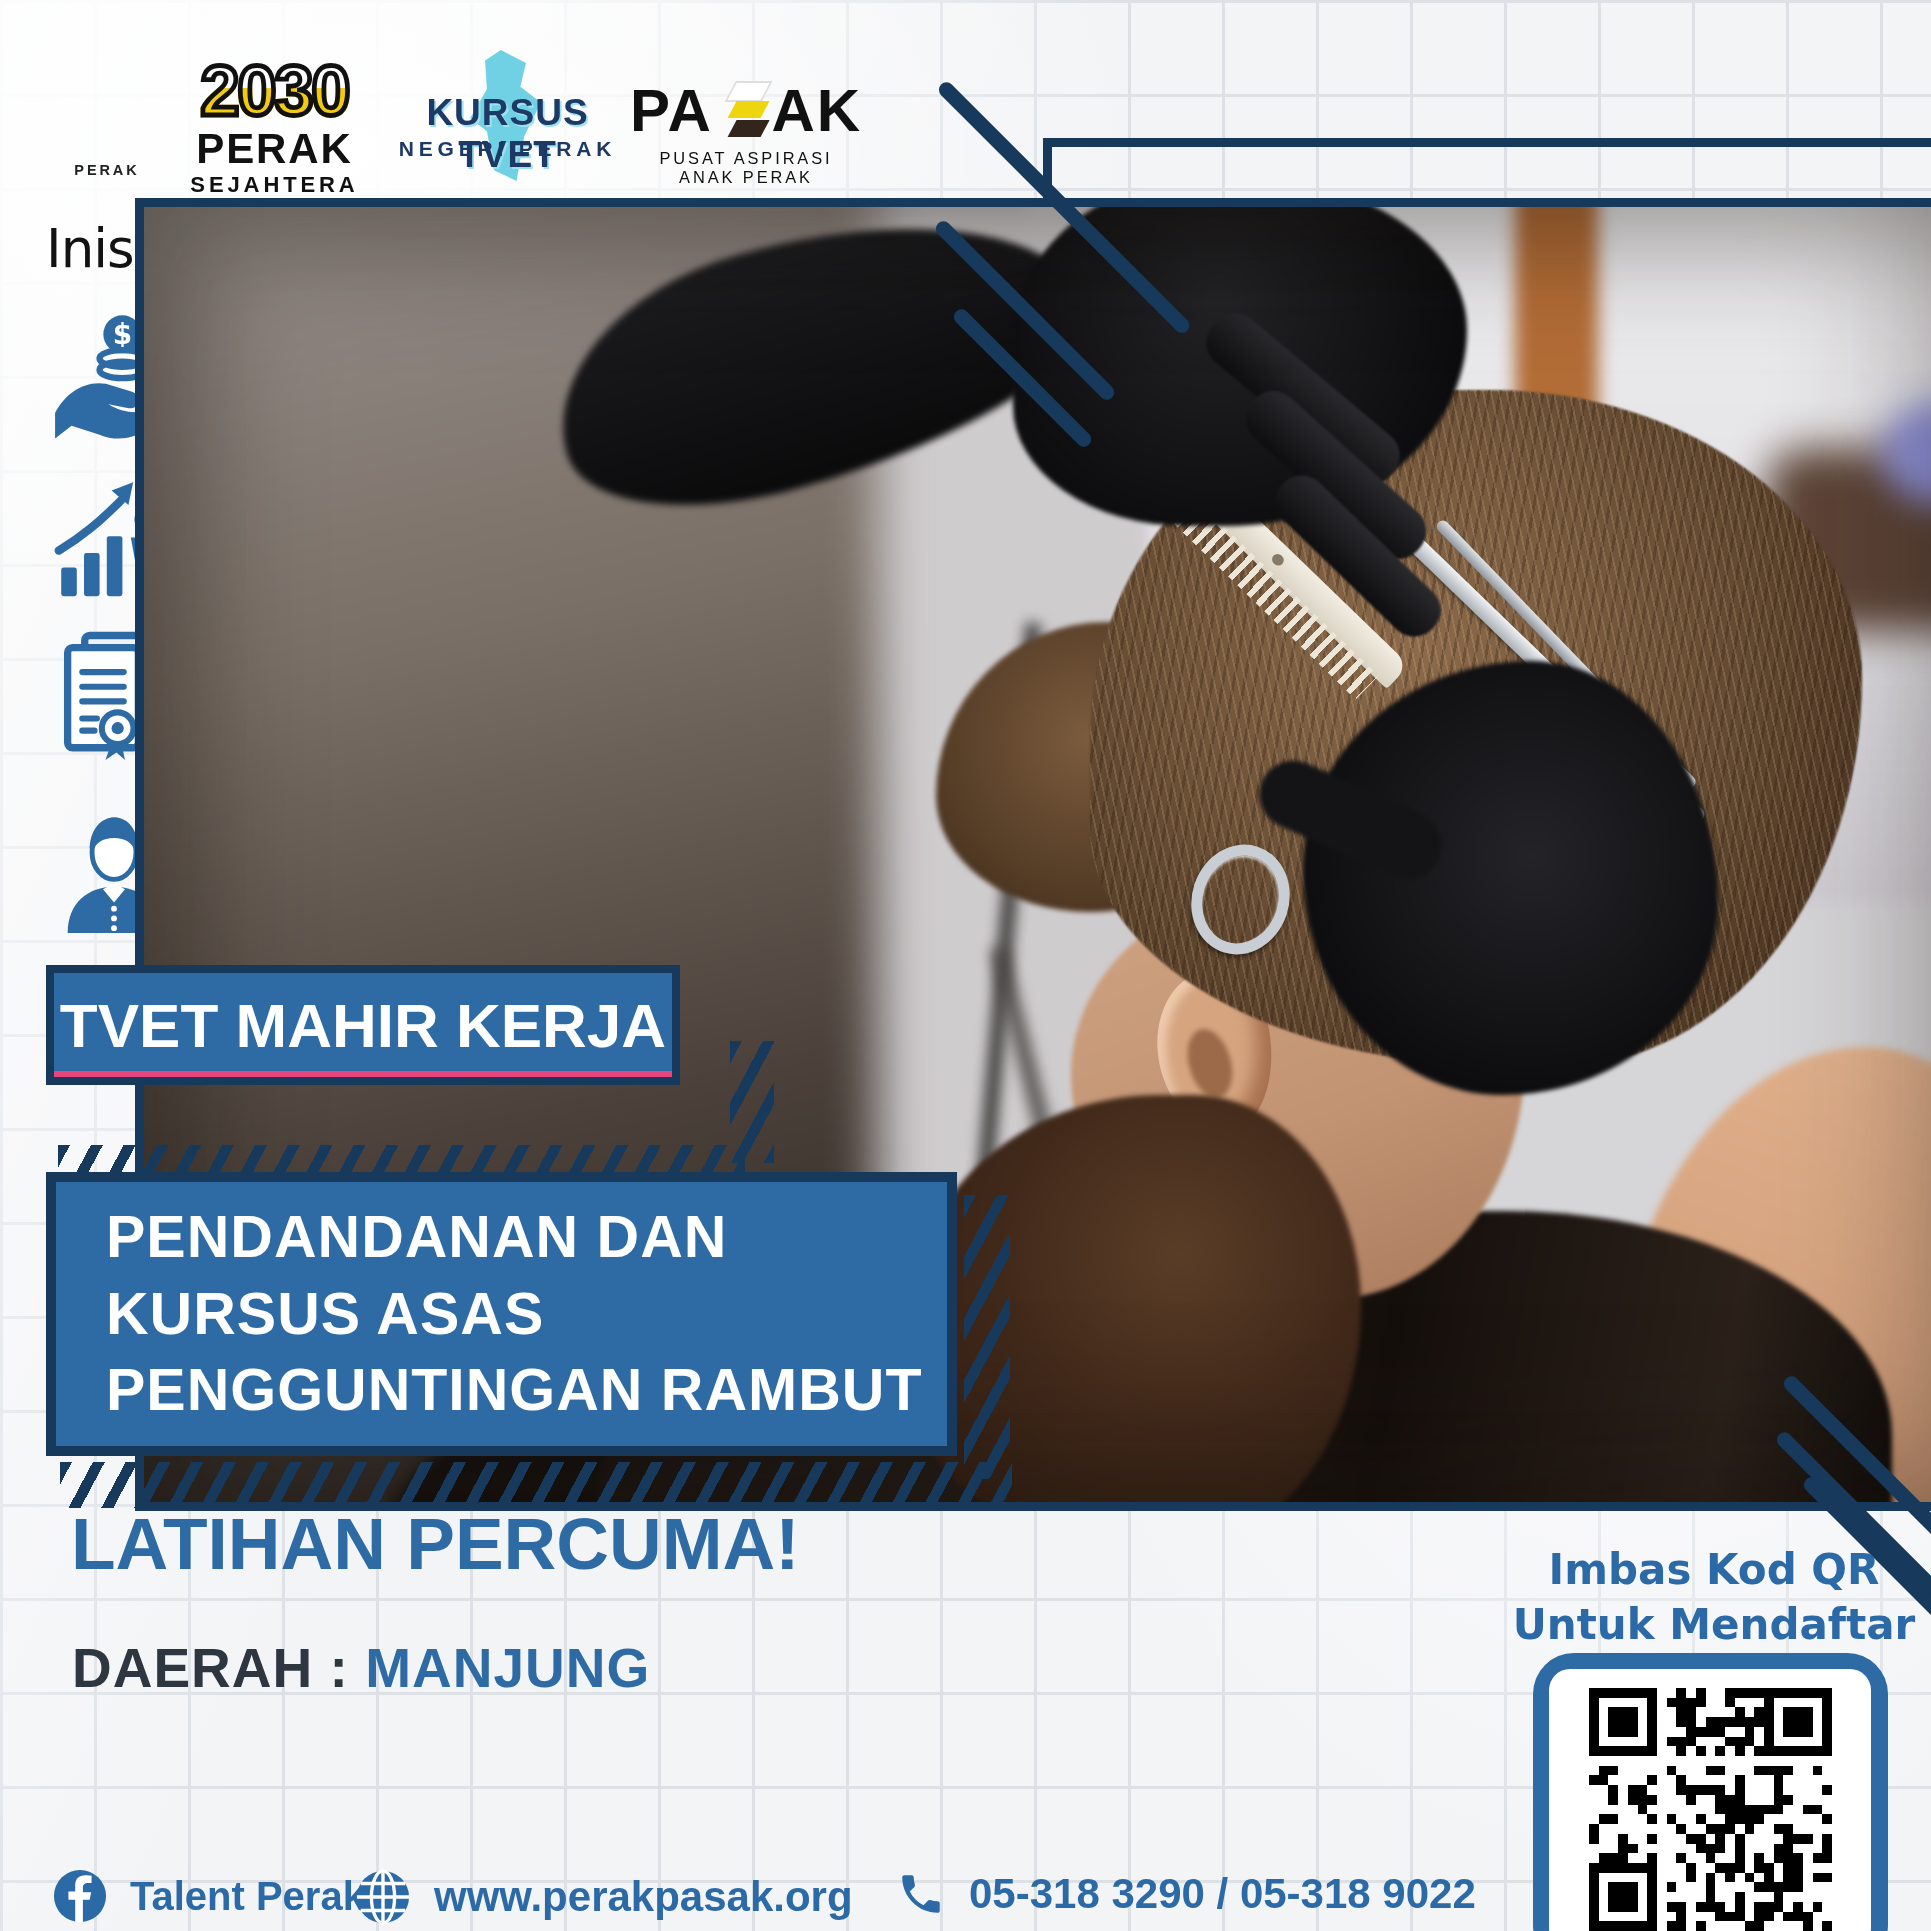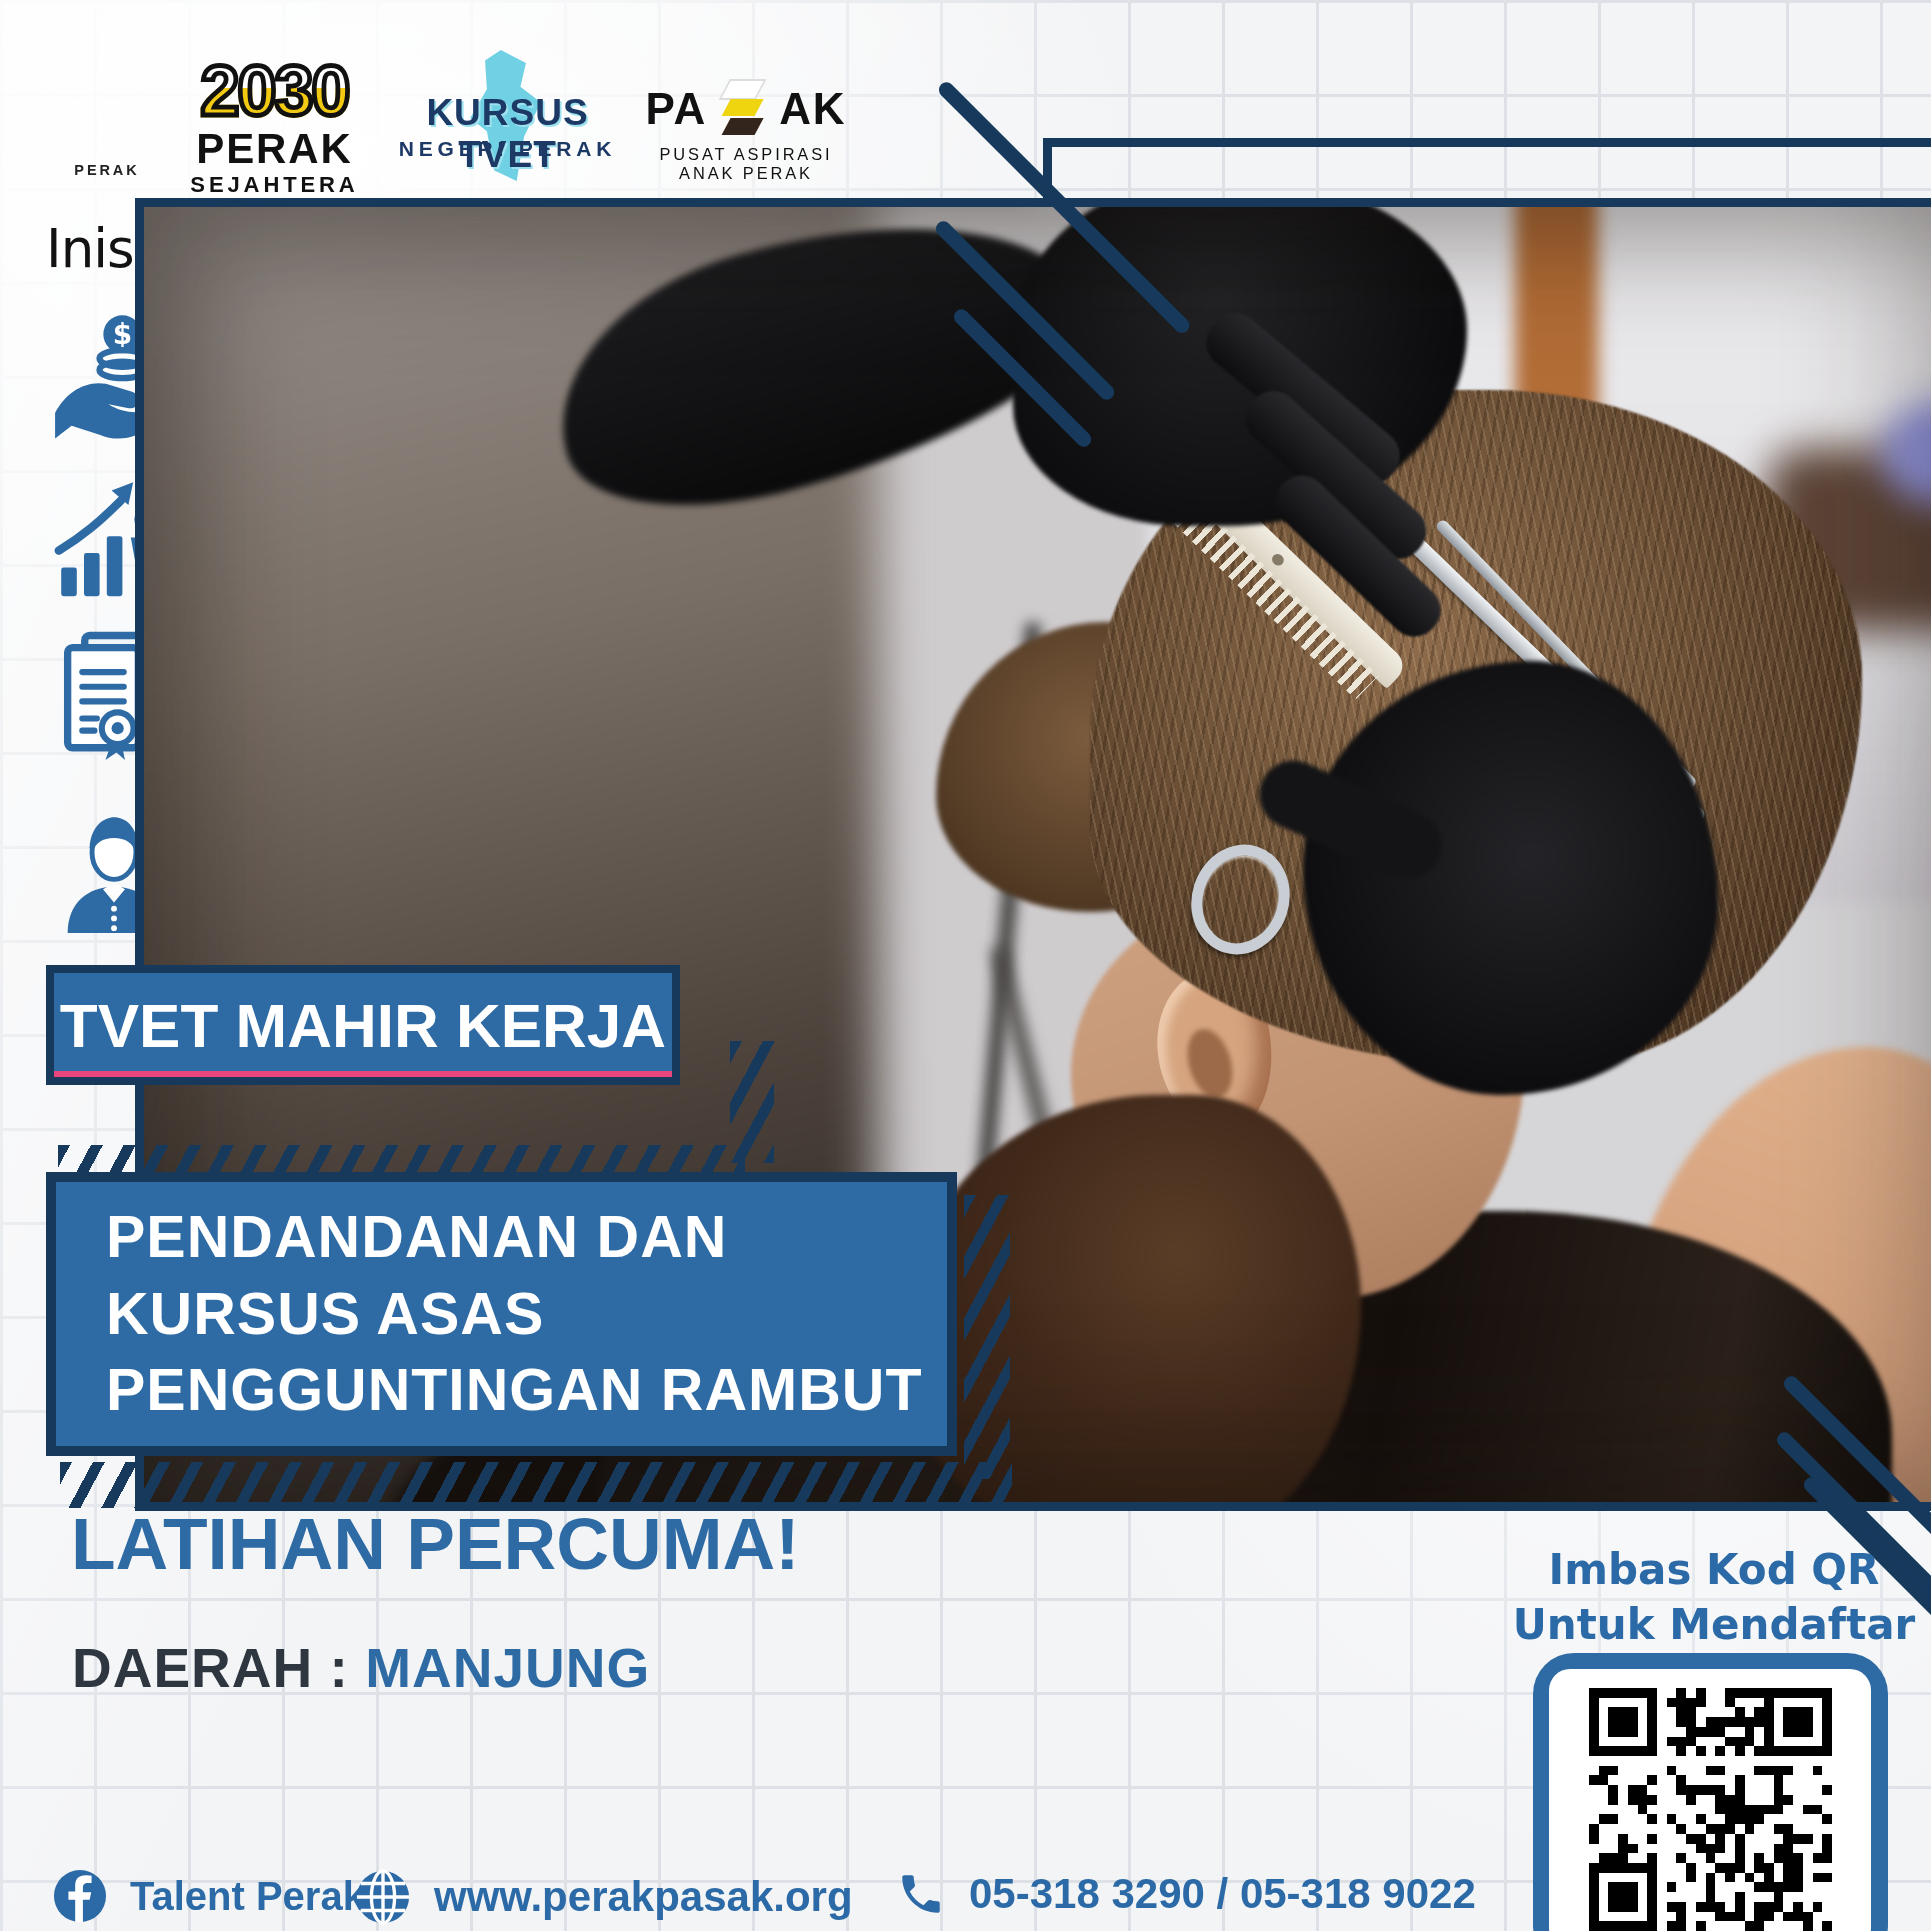--- a/index.html
+++ b/index.html
@@ -32,21 +32,21 @@
     -webkit-text-stroke:4.8px #111;}
   .v2030 .p{font-weight:bold;font-size:42px;color:#111;letter-spacing:1.9px;margin-top:1.9px;}
   .v2030 .s{font-weight:bold;font-size:22px;color:#111;letter-spacing:3.9px;margin-top:3.9px;}
   .majlis{left:384px;top:50px;width:247px;height:131px;}
   .majlis .map{position:absolute;left:75px;top:0;width:93px;height:131px;background:#67cfe2;opacity:.95;
     border-radius:46% 60% 40% 55%/30% 26% 60% 52%;clip-path:polygon(45% 0,72% 10%,66% 28%,88% 40%,70% 66%,62% 100%,38% 92%,30% 62%,12% 52%,30% 30%,28% 8%);}
   .majlis .t1{position:absolute;left:0;top:42px;width:247px;text-align:center;font-weight:bold;font-size:37px;color:#1d3a66;
     letter-spacing:1px;text-shadow:1.9px 1.9px 0 #9fe2ef;}
   .majlis .t2{position:absolute;left:0;top:87px;width:247px;text-align:center;font-weight:bold;font-size:21px;color:#1d3a66;letter-spacing:4.8px;}
   .pasak{left:630px;top:81px;width:232px;text-align:center;}
-  .pasak .word{display:flex;align-items:center;justify-content:center;gap:15px;font-weight:bold;font-size:44px;color:#111;letter-spacing:1.9px;line-height:1;}
+  .pasak .word{display:flex;align-items:center;justify-content:center;gap:15px;font-weight:bold;font-size:60px;color:#111;letter-spacing:1.9px;line-height:1;}
   .pasak .sglyph{position:relative;width:42px;height:56px;display:inline-block;}
   .pasak .sglyph i{position:absolute;left:3.9px;width:33px;height:17.4px;transform:skewX(-28deg);}
   .pasak .sglyph i:nth-child(1){top:0;background:#fff;box-shadow:0 0 0 1.9px #ddd;}
   .pasak .sglyph i:nth-child(2){top:18.3px;background:#efd410;}
   .pasak .sglyph i:nth-child(3){top:37px;background:#33241c;}
   .pasak .sub{font-size:16.4px;letter-spacing:2.9px;color:#111;margin-top:8px;font-weight:normal;}
 
   
   .heading{left:46px;top:218px;font-size:53px;font-weight:500;color:#121212;font-family:"DejaVu Sans",sans-serif;letter-spacing:-1px;}
 

